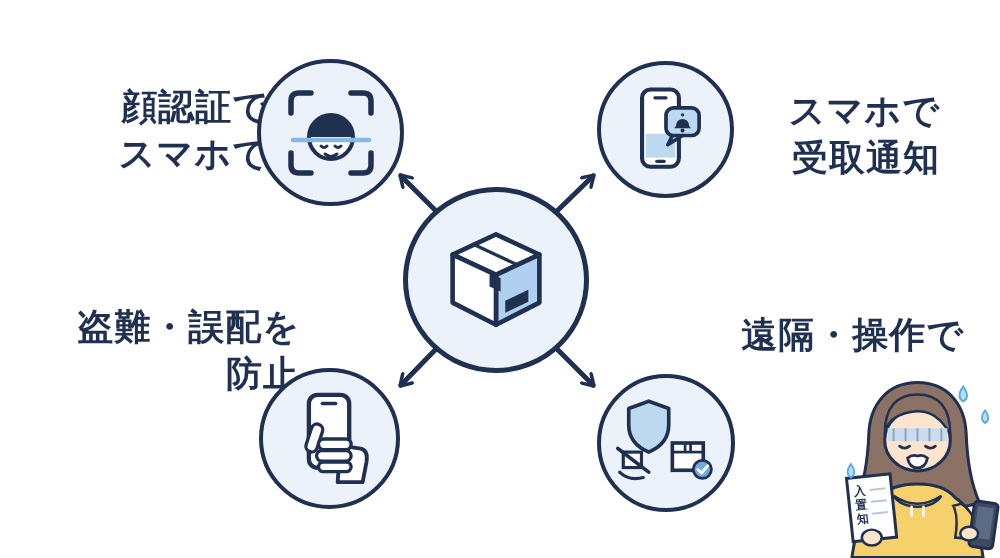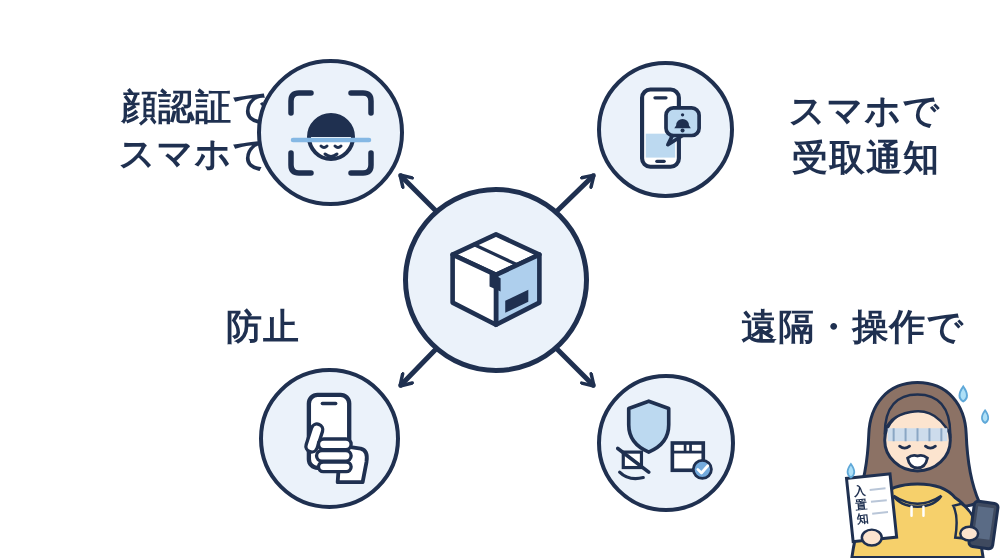--- a/index.html
+++ b/index.html
@@ -23,21 +23,21 @@
   .circle{position:absolute;border-radius:50%;background:var(--circle-fill);border:4px solid var(--navy);display:flex;align-items:center;justify-content:center;}
   .center-circle{position:absolute;left:403px;top:187px;width:186px;height:186px;border-radius:50%;background:var(--circle-fill);border:5px solid var(--navy);display:flex;align-items:center;justify-content:center;}
   .circle-face{left:257px;top:59px;width:147px;height:147px;}
   .circle-phone{left:597px;top:61px;width:137px;height:137px;}
   .circle-hand{left:259px;top:368px;width:141px;height:141px;}
   .circle-shield{left:597px;top:374px;width:138px;height:138px;}
   .label{position:absolute;color:var(--navy);font-weight:700;text-align:right;font-size:36px;line-height:1.3;letter-spacing:1px;}
   .label-face{left:50px;top:84px;width:220px;}
   .label-phone{left:730px;top:88px;width:210px;}
   .label-theft{left:38px;top:304px;width:262px;}
-  .label-remote{left:708px;top:304px;width:256px;}
+  .label-remote{left:708px;top:312px;width:256px;}
   .character{position:absolute;left:836px;top:376px;}
 </style>
 </head>
 <body>
 
 <div class="canvas">
 
   <svg class="arrows" width="1000" height="558" viewBox="0 0 1000 558">
     <defs>
       <marker id="ah" viewBox="0 0 12 12" refX="9" refY="6" markerWidth="3.2" markerHeight="3.2" orient="auto-start-reverse">
@@ -104,20 +104,21 @@
         <g fill="var(--navy)">
           <circle cx="68" cy="33.5" r="1.8"></circle>
           <path d="M61,45 a7,7 0 0 1 14,0 l2,3 h-18 z"></path>
           <circle cx="68" cy="50.5" r="2.2"></circle>
         </g>
       </g>
     </svg>
   </div>
 
   <div class="label label-theft">
+    <div>盗難・誤配を</div>
     <div>防止</div>
   </div>
   <div class="circle circle-hand">
     <svg width="96" height="96" viewBox="0 0 100 100">
       <rect x="28" y="4" width="42" height="76" rx="9" fill="#ffffff" stroke="var(--navy)" stroke-width="4.5"></rect>
       <line x1="42" y1="13" x2="56" y2="13" stroke="var(--navy)" stroke-width="3.5" stroke-linecap="round"></line>
       <g>
         <path d="M58,95 L60,66 Q60,58 68,58 L82,60 Q90,62 88,74 L84,95 Z" fill="#ffffff" stroke="var(--navy)" stroke-width="4" stroke-linejoin="round"></path>
         <rect x="28" y="34" width="12" height="30" rx="6" transform="rotate(18 34 48)" fill="#ffffff" stroke="var(--navy)" stroke-width="3.5"></rect>
         <rect x="38" y="50" width="34" height="11" rx="5.5" fill="#ffffff" stroke="var(--navy)" stroke-width="3.5"></rect>

